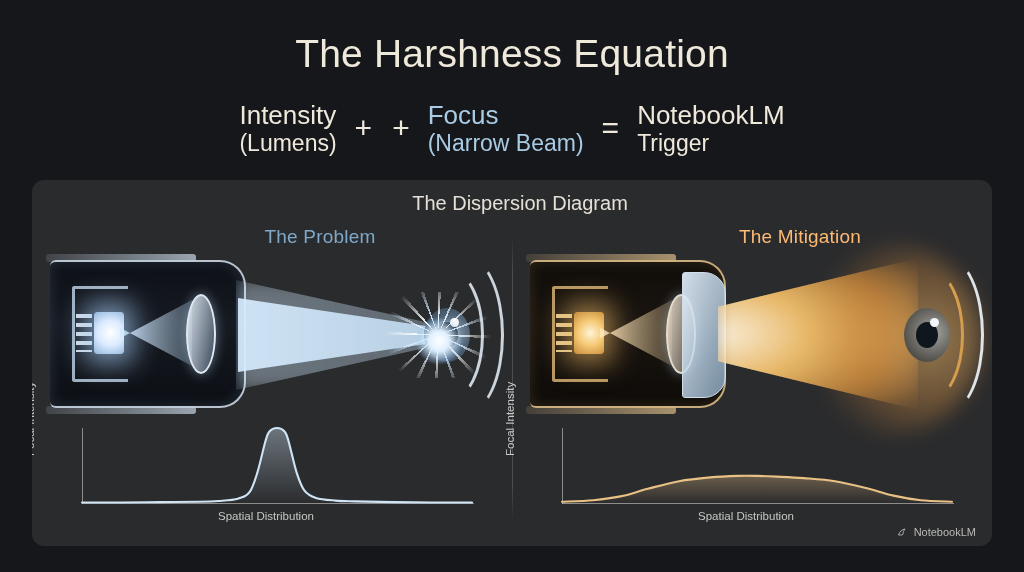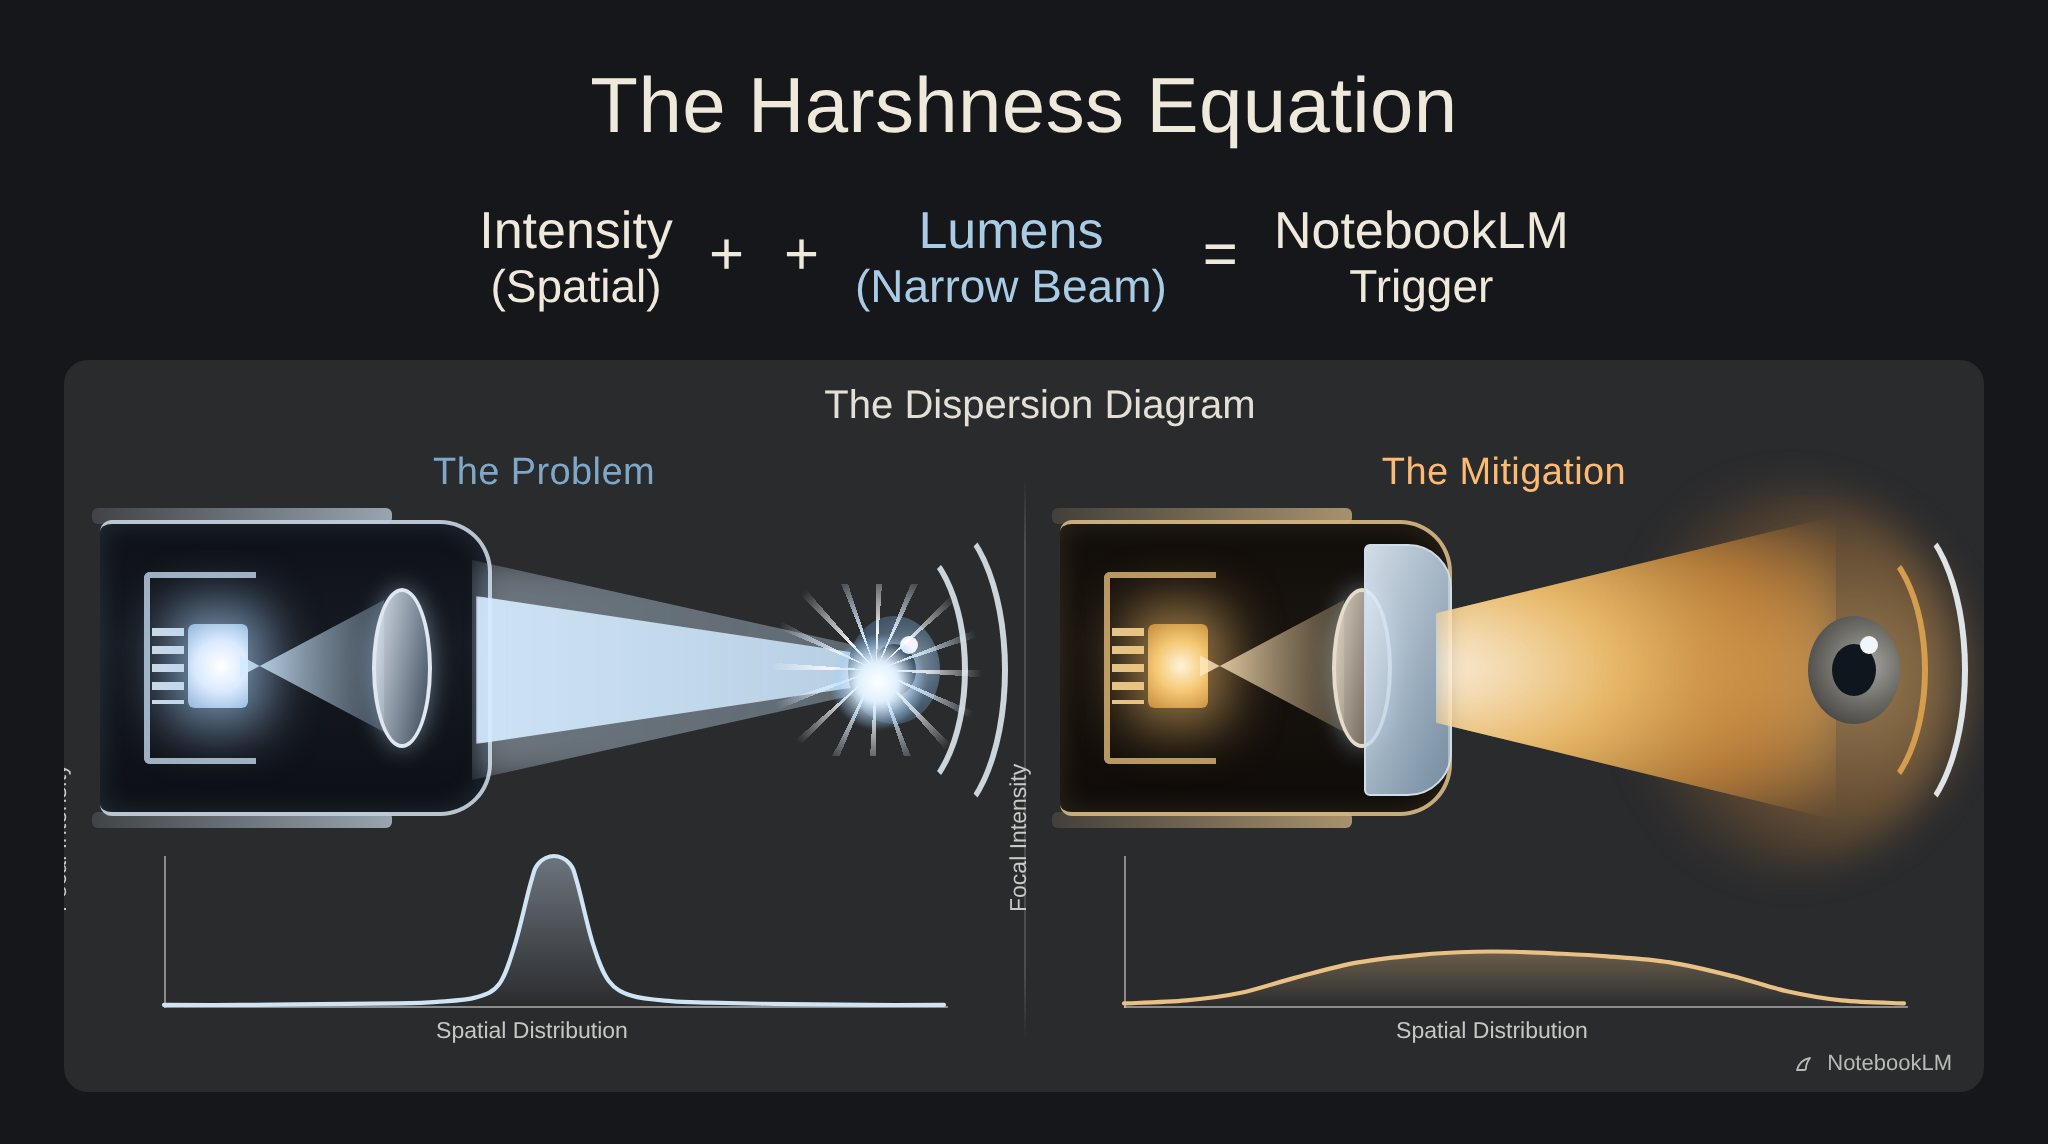--- a/index.html
+++ b/index.html
@@ -15,41 +15,41 @@
     position:absolute; top:32px; left:0; width:100%;
     text-align:center; font-size:39px; font-weight:400;
     color:#efe9dc; letter-spacing:.2px;
   }
 
   
   .equation{
     position:absolute; top:100px; left:0; width:100%;
     display:flex; align-items:center; justify-content:center; gap:16px;
   }
-  .term{ display:flex; flex-direction:column; align-items:center; line-height:1.16; }
+  .term{ display:flex; flex-direction:column; line-height:1.16; }
   .term .t1{ font-size:26px; }
   .term .t2{ font-size:23px; }
   .term.cream .t1,.term.cream .t2{ color:#efe9dc; }
   .term.blue  .t1,.term.blue  .t2{ color:#a9cbe4; }
   .op{ font-size:30px; color:#efe9dc; font-weight:400; padding:0 2px; }
 
   
   .panel{
     position:absolute; left:32px; top:180px; width:960px; height:366px;
     background:#2a2b2d; border-radius:12px; overflow:hidden;
   }
   .panel-title{
     position:absolute; top:12px; left:0; width:100%; text-align:center;
     font-size:20px; color:#e4e0d7;padding-left:16px;
   }
   .divider{
     position:absolute; left:480px; top:58px; width:1px; height:282px;
     background:linear-gradient(to bottom, rgba(255,255,255,0) 0%, rgba(255,255,255,.16) 12%, rgba(255,255,255,.16) 88%, rgba(255,255,255,0) 100%);
   }
-  .side{ position:absolute; top:0; width:480px; height:366px; }
+  .side{ position:absolute; top:0; width:480px; height:366px;padding-left:48px; }
   .side.left{ left:0; } .side.right{ left:480px; }
   .side-title{
     position:absolute; top:46px; width:100%; text-align:center;
     font-size:19px; letter-spacing:.2px;
   }
   .side.left  .side-title{ color:#7fa8c8; }
   .side.right .side-title{ color:#fdba74; }
 
   
   .stage{ position:absolute; top:72px; left:0; width:480px; height:165px; }
@@ -207,26 +207,26 @@
 </head>
 <body>
 
 <div id="root">
 
   <div class="title">The Harshness Equation</div>
 
   <div class="equation">
     <div class="term cream">
       <span class="t1">Intensity</span>
-      <span class="t2">(Spatial)</span>
+      <span class="t2">(Lumens)</span>
     </div>
     <div class="op">+</div>
     <div class="op">+</div>
     <div class="term blue">
-      <span class="t1">Lumens</span>
+      <span class="t1">Focus</span>
       <span class="t2">(Narrow Beam)</span>
     </div>
     <div class="op">=</div>
     <div class="term cream">
       <span class="t1">NotebookLM</span>
       <span class="t2">Trigger</span>
     </div>
   </div>
 
   <div class="panel">

